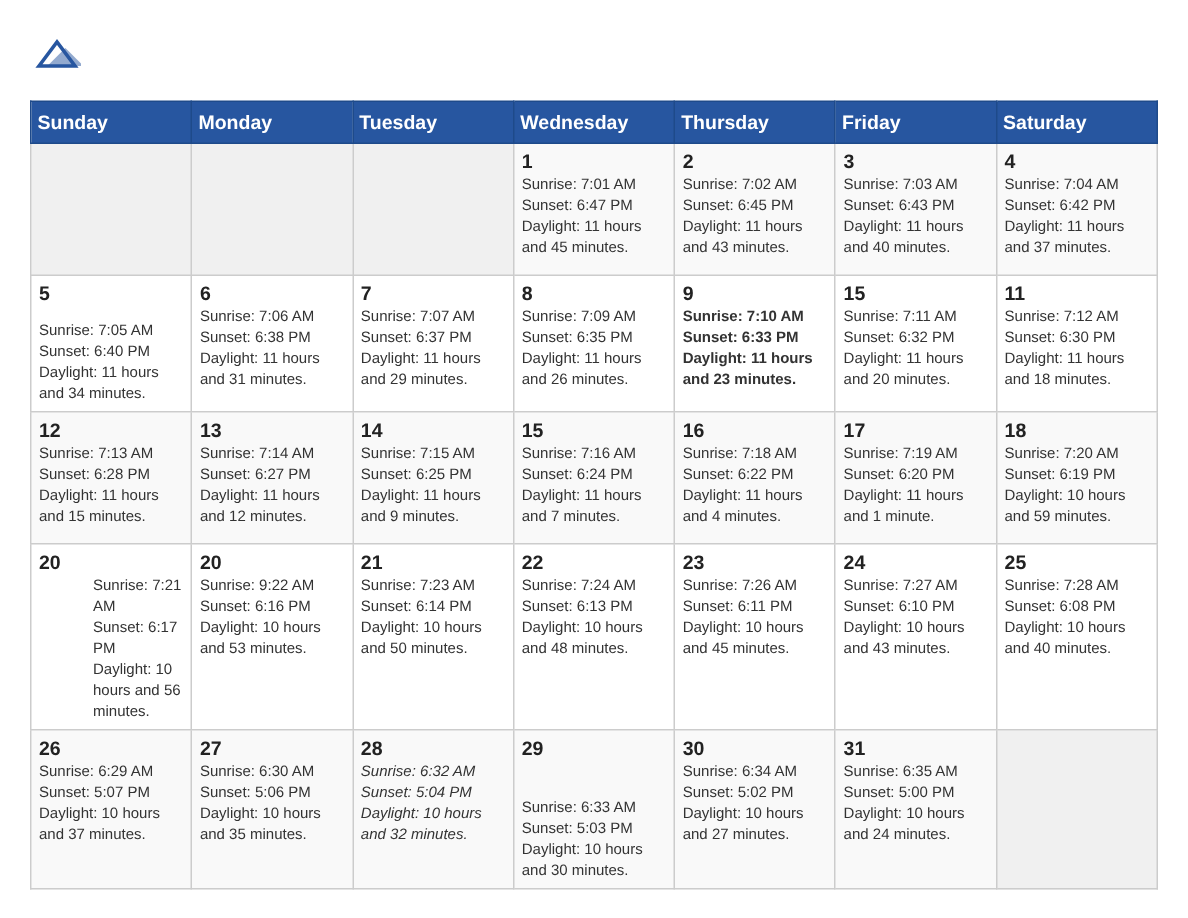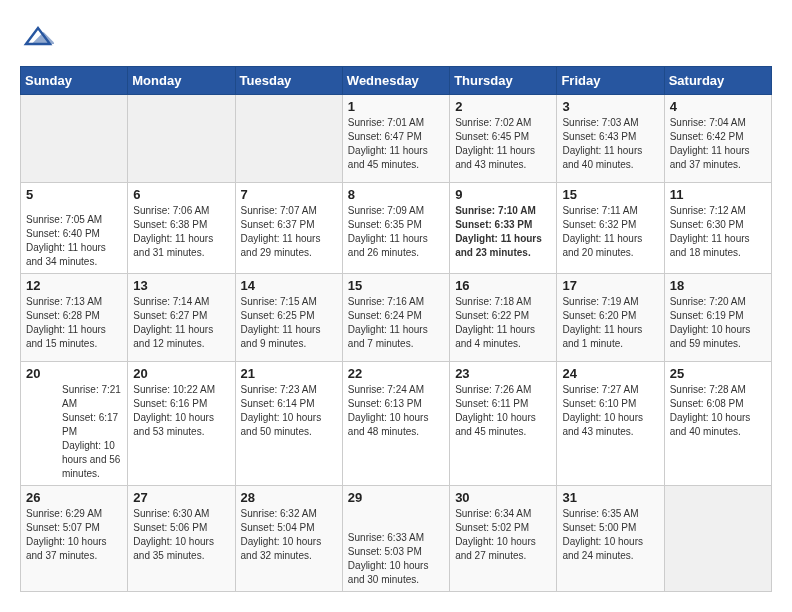--- a/index.html
+++ b/index.html
@@ -242,21 +242,21 @@
       </tr>
       <tr>
         <td>
           <div class="day-number">20</div>
           <div class="day-info" style="white-space: pre-line; margin-left: 36px;">Sunrise: 7:21 AM
 Sunset: 6:17 PM
 Daylight: 10 hours and 56 minutes.</div>
         </td>
         <td>
           <div class="day-number">20</div>
-          <div class="day-info" style="white-space: pre-line;">Sunrise: 10:22 AM
+          <div class="day-info" style="white-space: pre-line;">Sunrise: 9:22 AM
 Sunset: 6:16 PM
 Daylight: 10 hours and 53 minutes.</div>
         </td>
         <td>
           <div class="day-number">21</div>
           <div class="day-info" style="white-space: pre-line;">Sunrise: 7:23 AM
 Sunset: 6:14 PM
 Daylight: 10 hours and 50 minutes.</div>
         </td>
         <td>
@@ -292,21 +292,21 @@
 Daylight: 10 hours and 37 minutes.</div>
         </td>
         <td>
           <div class="day-number">27</div>
           <div class="day-info" style="white-space: pre-line;">Sunrise: 6:30 AM
 Sunset: 5:06 PM
 Daylight: 10 hours and 35 minutes.</div>
         </td>
         <td>
           <div class="day-number">28</div>
-          <div class="day-info" style="white-space: pre-line;">Sunrise: 6:32 AM
+          <div class="day-info" style="white-space: pre-line; font-style: italic;">Sunrise: 6:32 AM
 Sunset: 5:04 PM
 Daylight: 10 hours and 32 minutes.</div>
         </td>
         <td>
           <div class="day-number">29</div>
           <div class="day-info" style="white-space: pre-line; margin-top: 26px;">Sunrise: 6:33 AM
 Sunset: 5:03 PM
 Daylight: 10 hours and 30 minutes.</div>
         </td>
         <td>

